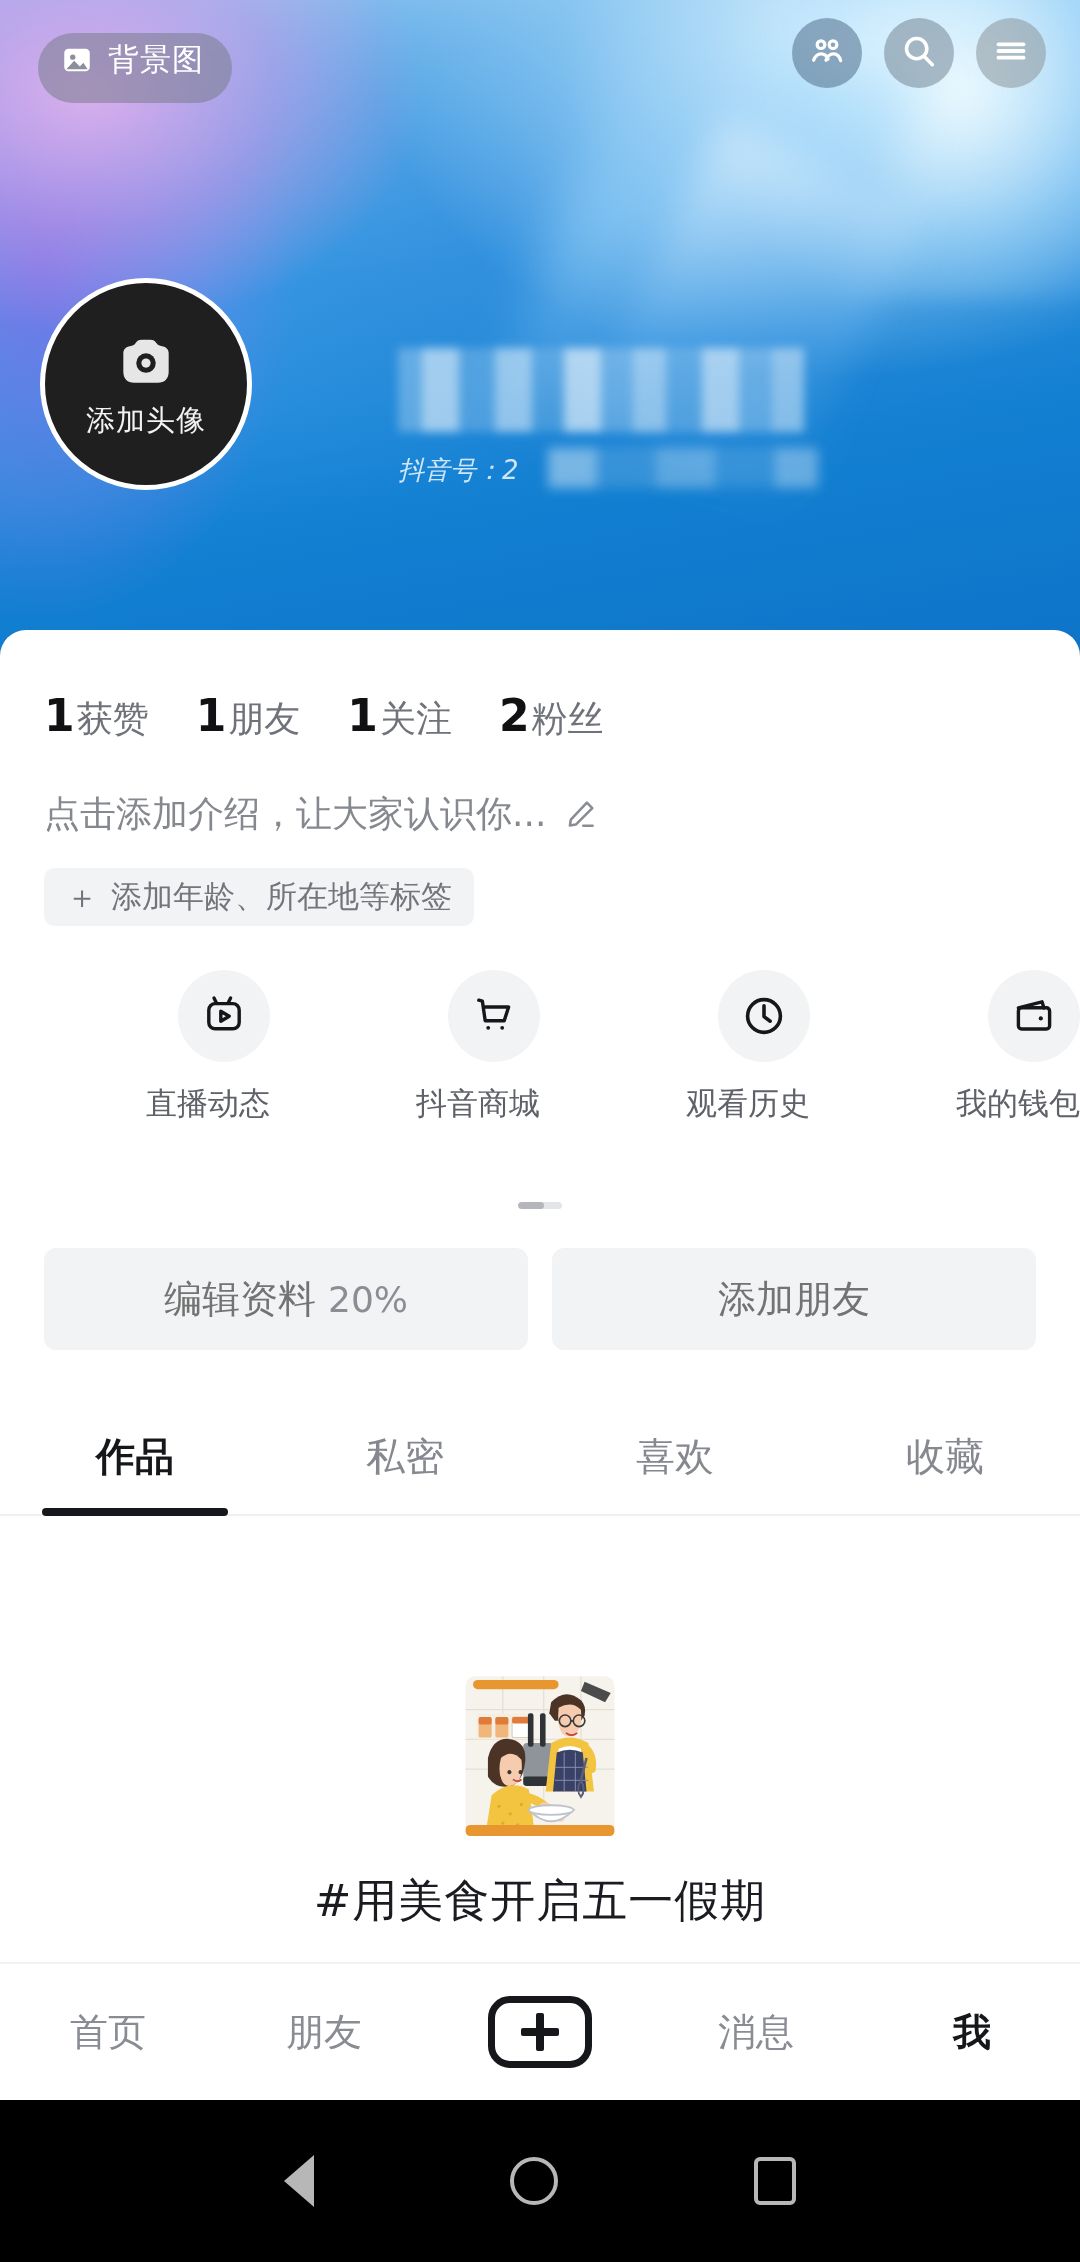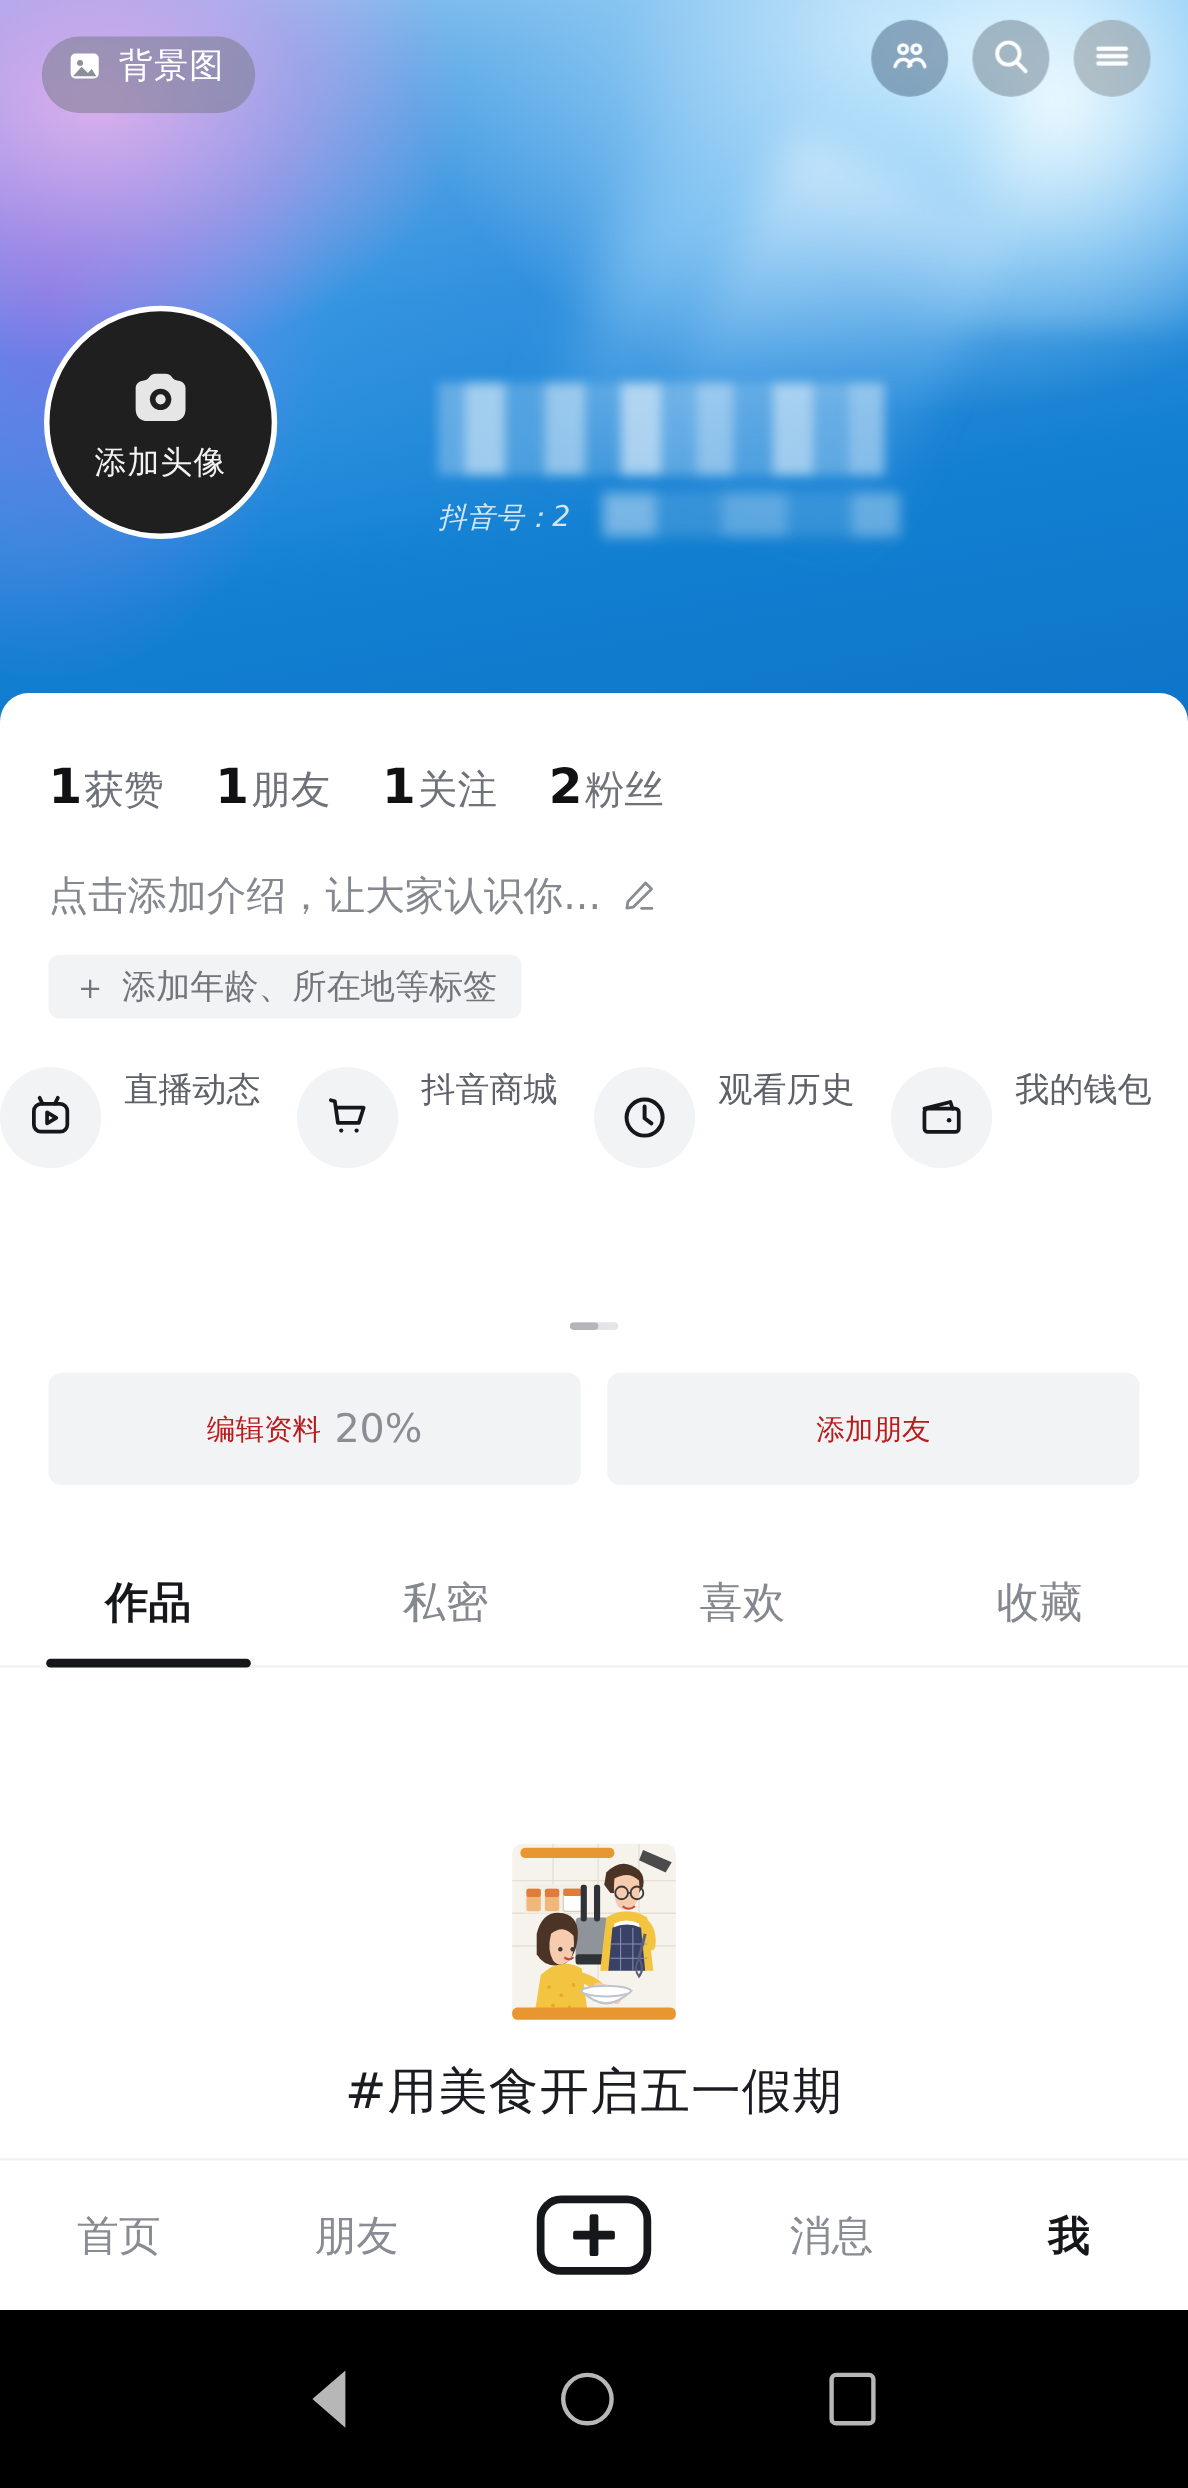--- a/index.html
+++ b/index.html
@@ -218,22 +218,22 @@
   
   .quick {
     position: absolute;
     left: 0; top: 340px;
     width: 1080px;
     display: flex;
   }
   .qa {
     width: 270px;
     display: flex;
-    flex-direction: row;
-    align-items: flex-start;
+    flex-direction: column;
+    align-items: flex-end;
     gap: 21px;
   }
   .qa .bubble {
     width: 92px; height: 92px;
     border-radius: 50%;
     background: #f2f3f5;
     display: flex; align-items: center; justify-content: center;
   }
   .qa .lbl {
     font-size: 31px;
@@ -268,21 +268,21 @@
   .act {
     flex: 1;
     height: 102px;
     border-radius: 12px;
     background: #f2f3f5;
     display: flex;
     align-items: center;
     justify-content: center;
     gap: 12px;
   }
-  .act .main { font-size: 26px; color: #b91c1c; }
+  .act .main { font-size: 38px; color: #737373; }
   .act .pct { font-size: 36px; color: #8b8d94; }
 
   
   .tabs {
     position: absolute;
     left: 0; top: 770px;
     width: 1080px;
     height: 116px;
     display: flex;
     border-bottom: 2px solid #f0f0f2;

